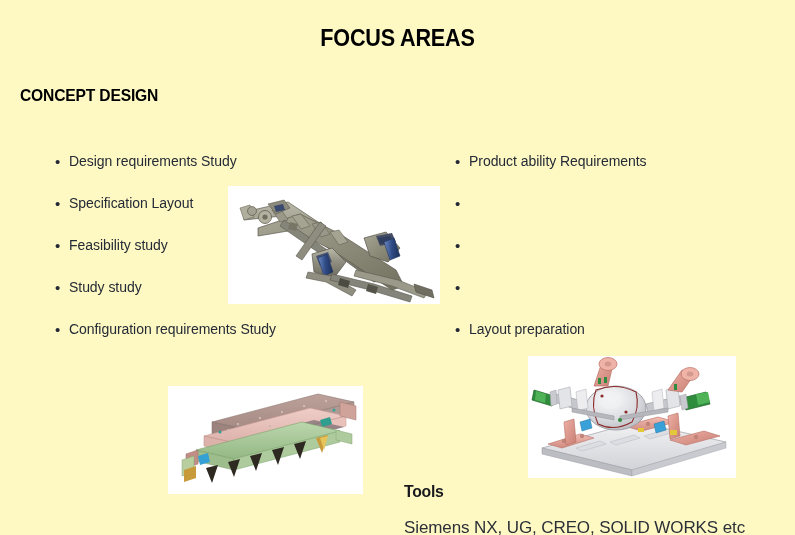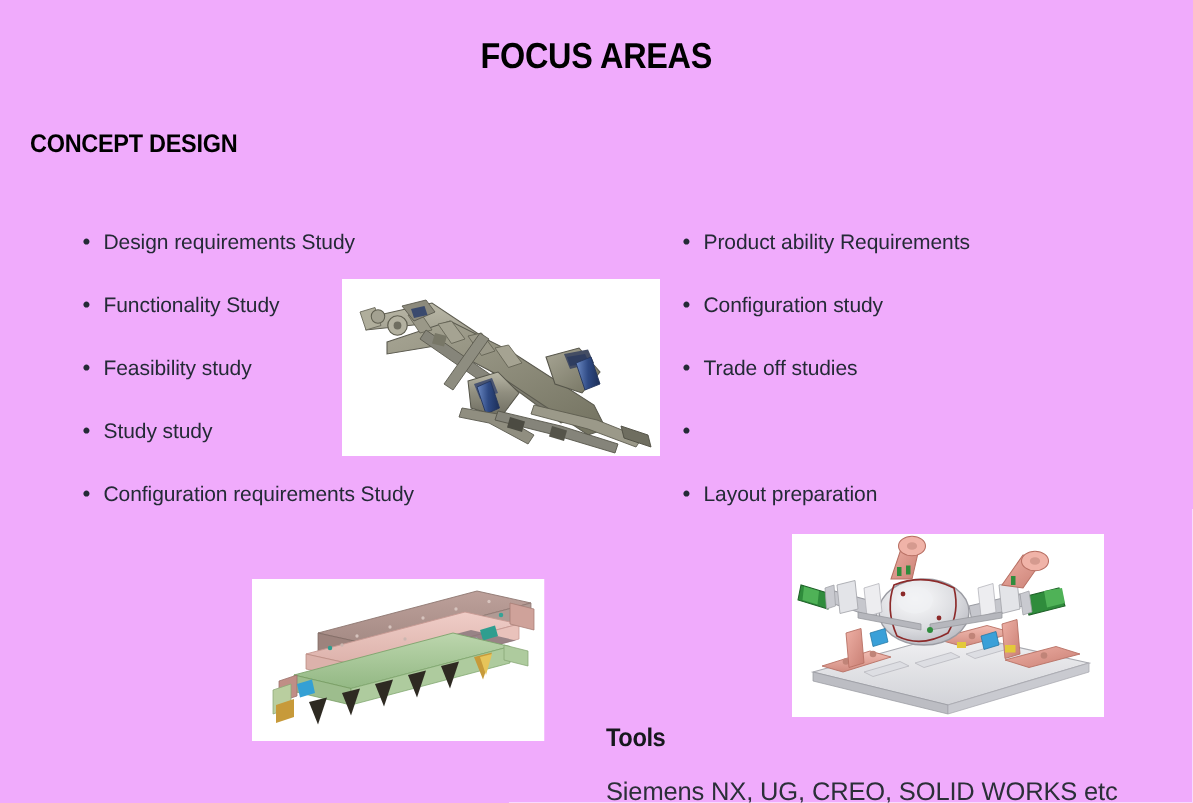--- a/index.html
+++ b/index.html
@@ -1,21 +1,21 @@
 <!DOCTYPE html>
 <html><head>
 <meta charset="utf-8">
 <style>
   html,body{margin:0;padding:0;background:#fff;}
   body{
     width:795px;height:535px;position:relative;overflow:hidden;
     font-family:"Liberation Sans","DejaVu Sans",sans-serif;
     background:#ffffff;
   }
-  #slide{position:absolute;inset:0;background:#f0abfc;}
+  #slide{position:absolute;inset:0;background:#fef9c3;}
 
   
   .slide-title{
     position:absolute;left:0;top:24px;width:795px;
     text-align:center;
     font-size:24px;font-weight:bold;color:#000000;
     letter-spacing:-0.2px;
     transform:scaleX(0.90);transform-origin:center top;
     white-space:nowrap;
   }
@@ -72,21 +72,21 @@
 
   <div class="section-heading">CONCEPT DESIGN</div>
 
   <div class="bullet-col left">
     <div class="bullet-row">
       <span class="bullet-dot">•</span>
       <span class="bullet-text">Design requirements Study</span>
     </div>
     <div class="bullet-row">
       <span class="bullet-dot">•</span>
-      <span class="bullet-text">Functionality Study</span>
+      <span class="bullet-text">Specification Layout</span>
     </div>
     <div class="bullet-row">
       <span class="bullet-dot">•</span>
       <span class="bullet-text">Feasibility study</span>
     </div>
     <div class="bullet-row">
       <span class="bullet-dot">•</span>
       <span class="bullet-text">Study study</span>
     </div>
     <div class="bullet-row">
@@ -95,25 +95,23 @@
     </div>
   </div>
 
   <div class="bullet-col right">
     <div class="bullet-row">
       <span class="bullet-dot">•</span>
       <span class="bullet-text">Product ability Requirements</span>
     </div>
     <div class="bullet-row">
       <span class="bullet-dot">•</span>
-      <span class="bullet-text">Configuration study</span>
-    </div>
-    <div class="bullet-row">
-      <span class="bullet-dot">•</span>
-      <span class="bullet-text">Trade off studies</span>
+    </div>
+    <div class="bullet-row">
+      <span class="bullet-dot">•</span>
     </div>
     <div class="bullet-row">
       <span class="bullet-dot">•</span>
     </div>
     <div class="bullet-row">
       <span class="bullet-dot">•</span>
       <span class="bullet-text">Layout preparation</span>
     </div>
   </div>
 

